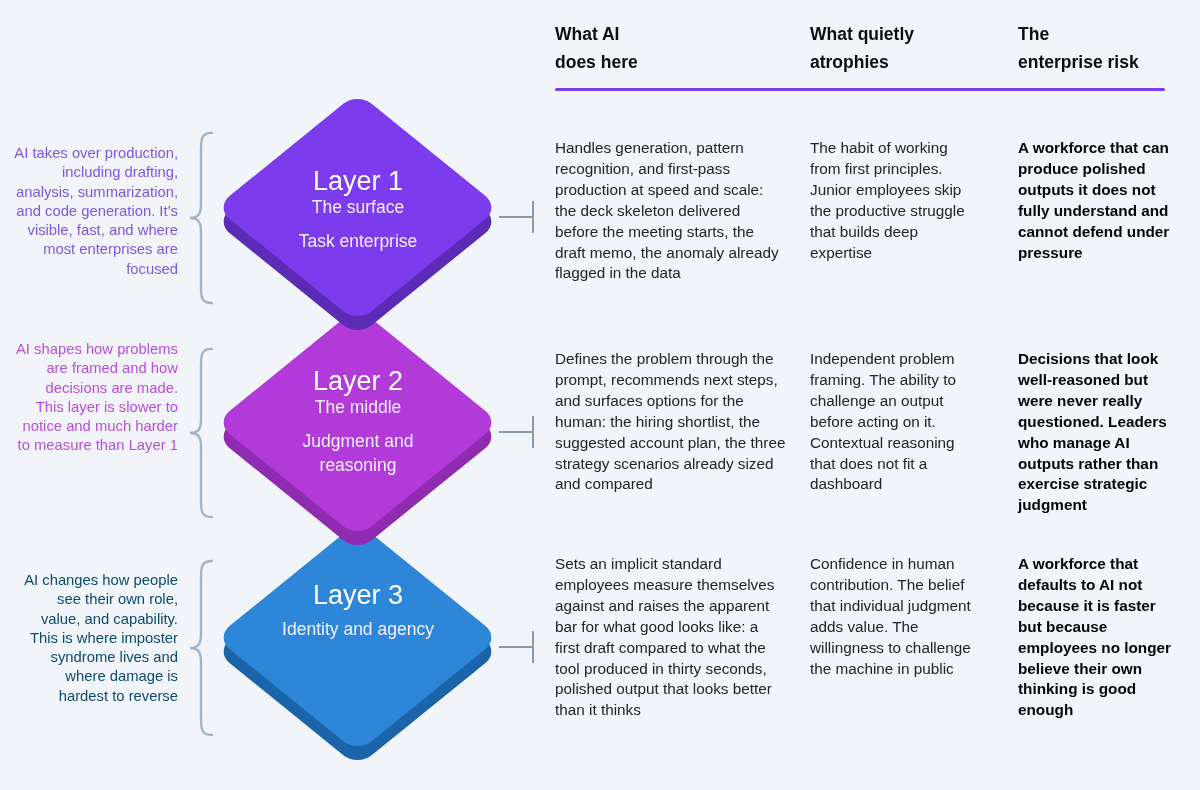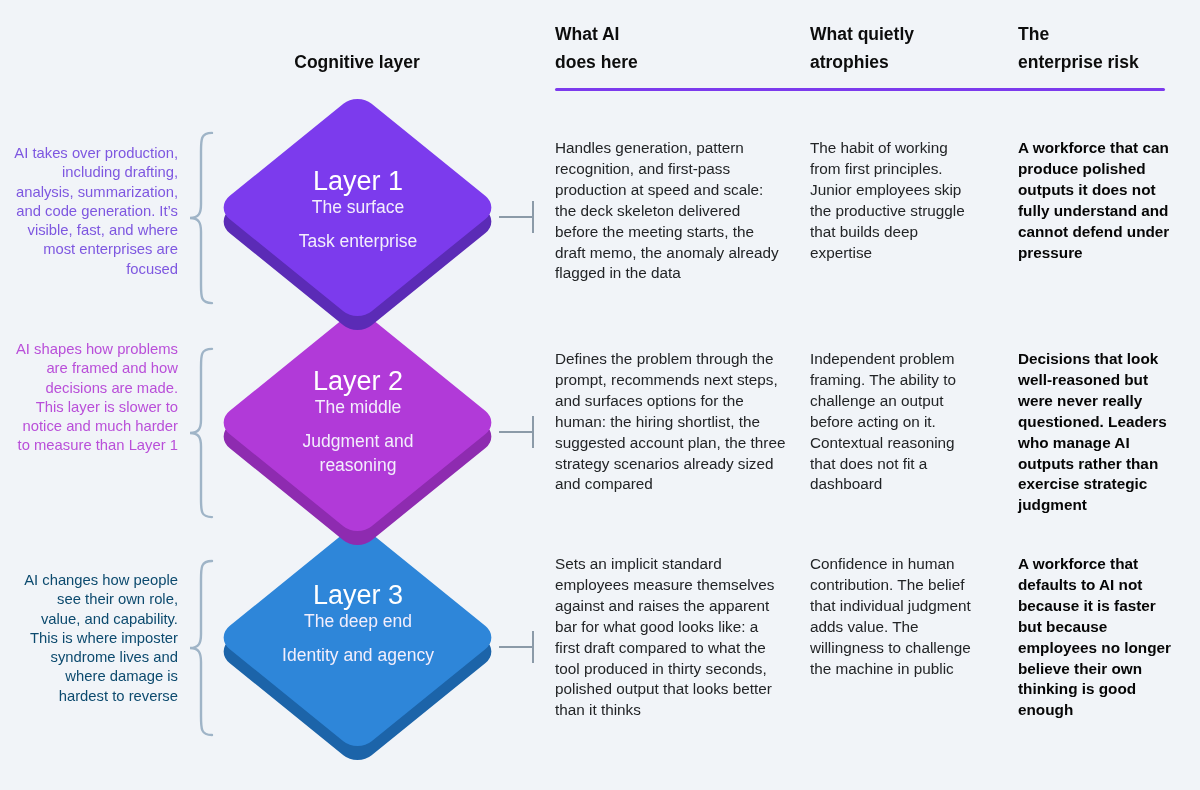--- a/index.html
+++ b/index.html
@@ -46,21 +46,20 @@
   .col-whatai{left:555px; width:232px;}
   .col-atrophies{left:810px; width:163px;}
   .col-risk{left:1018px; width:162px; font-weight:bold; color:#060606;}
   .r1{top:138px;} .r2{top:349px;} .r3{top:554px;}
 </style>
 </head>
 <body>
 
 <div class="canvas">
 
-  <div class="colhead head-cognitive">Cognitive layer</div>
   <div class="colhead head-whatai">What AI
 does here</div>
   <div class="colhead head-atrophies">What quietly
 atrophies</div>
   <div class="colhead head-risk">The
 enterprise risk</div>
   <div class="head-underline" style="background: rgb(124, 58, 237);"></div>
 
   <div class="ann ann-1" style="color: rgb(126, 87, 224);">AI takes over production, including drafting, analysis, summarization, and code generation. It’s visible, fast, and where most enterprises are focused</div>
   <svg class="brace brace-1" viewBox="0 0 30 180" preserveAspectRatio="none">
@@ -107,21 +106,20 @@
   <div class="ann ann-3" style="color: #0c4a6e;">AI changes how people see their own role, value, and capability. This is where imposter syndrome lives and where damage is hardest to reverse</div>
   <svg class="brace brace-3" viewBox="0 0 30 180" preserveAspectRatio="none">
     <path d="M26 3 C15 3 15 9 15 22 L15 76 C15 85 13 90 4 90 C13 90 15 95 15 104 L15 158 C15 171 15 177 26 177" fill="none" stroke="#9fb4c7" stroke-width="2.4" stroke-linecap="round"></path>
   </svg>
 
   <div class="layer-group-3">
     <div class="diamond edge-3" style="background: rgb(28, 100, 169);"></div>
     <div class="diamond face-3" style="background: rgb(46, 134, 217);"></div>
     <div class="dtext dtext-3">
       <div class="d-title">Layer 3</div>
-      <div class="d-sub">The deep end</div>
       <div class="d-label">Identity and agency</div>
     </div>
   </div>
   <div class="conn-line cl-3"></div>
   <div class="conn-tick ct-3"></div>
 
   <div class="cell col-whatai r3">Sets an implicit standard employees measure themselves against and raises the apparent bar for what good looks like: a first draft compared to what the tool produced in thirty seconds, polished output that looks better than it thinks</div>
   <div class="cell col-atrophies r3">Confidence in human contribution. The belief that individual judgment adds value. The willingness to challenge the machine in public</div>
   <div class="cell col-risk r3">A workforce that defaults to AI not because it is faster but because employees no longer believe their own thinking is good enough</div>
 

